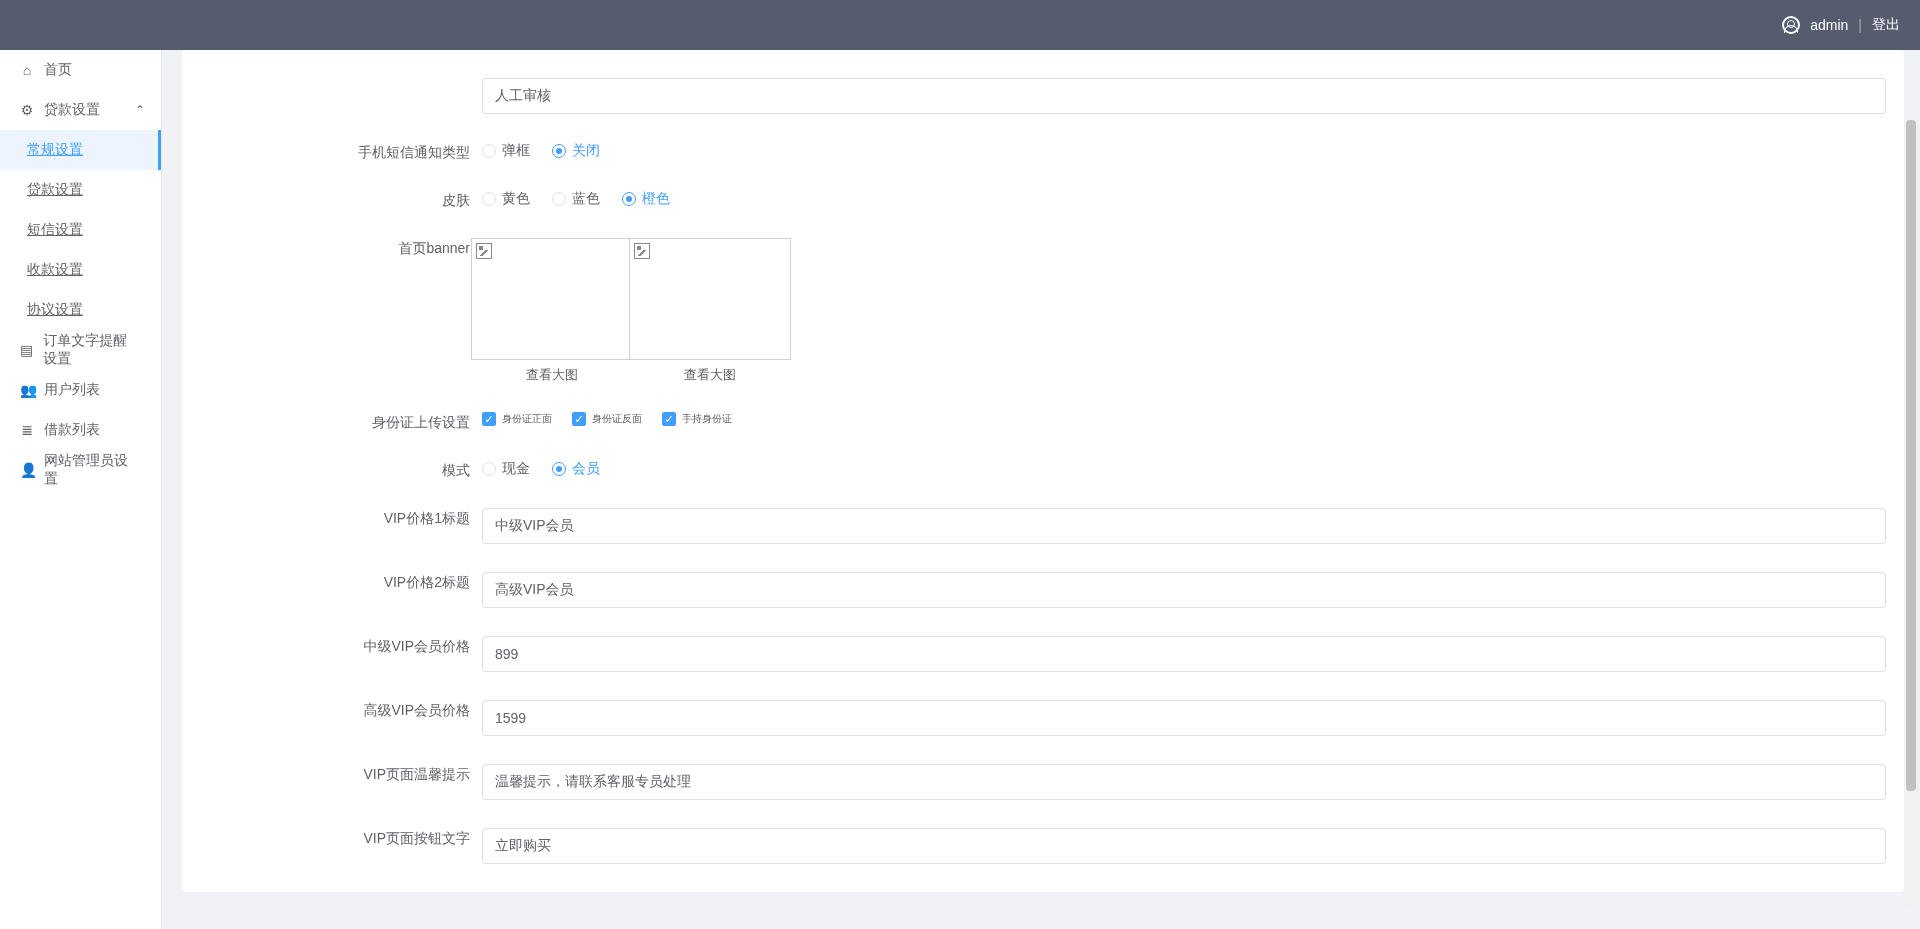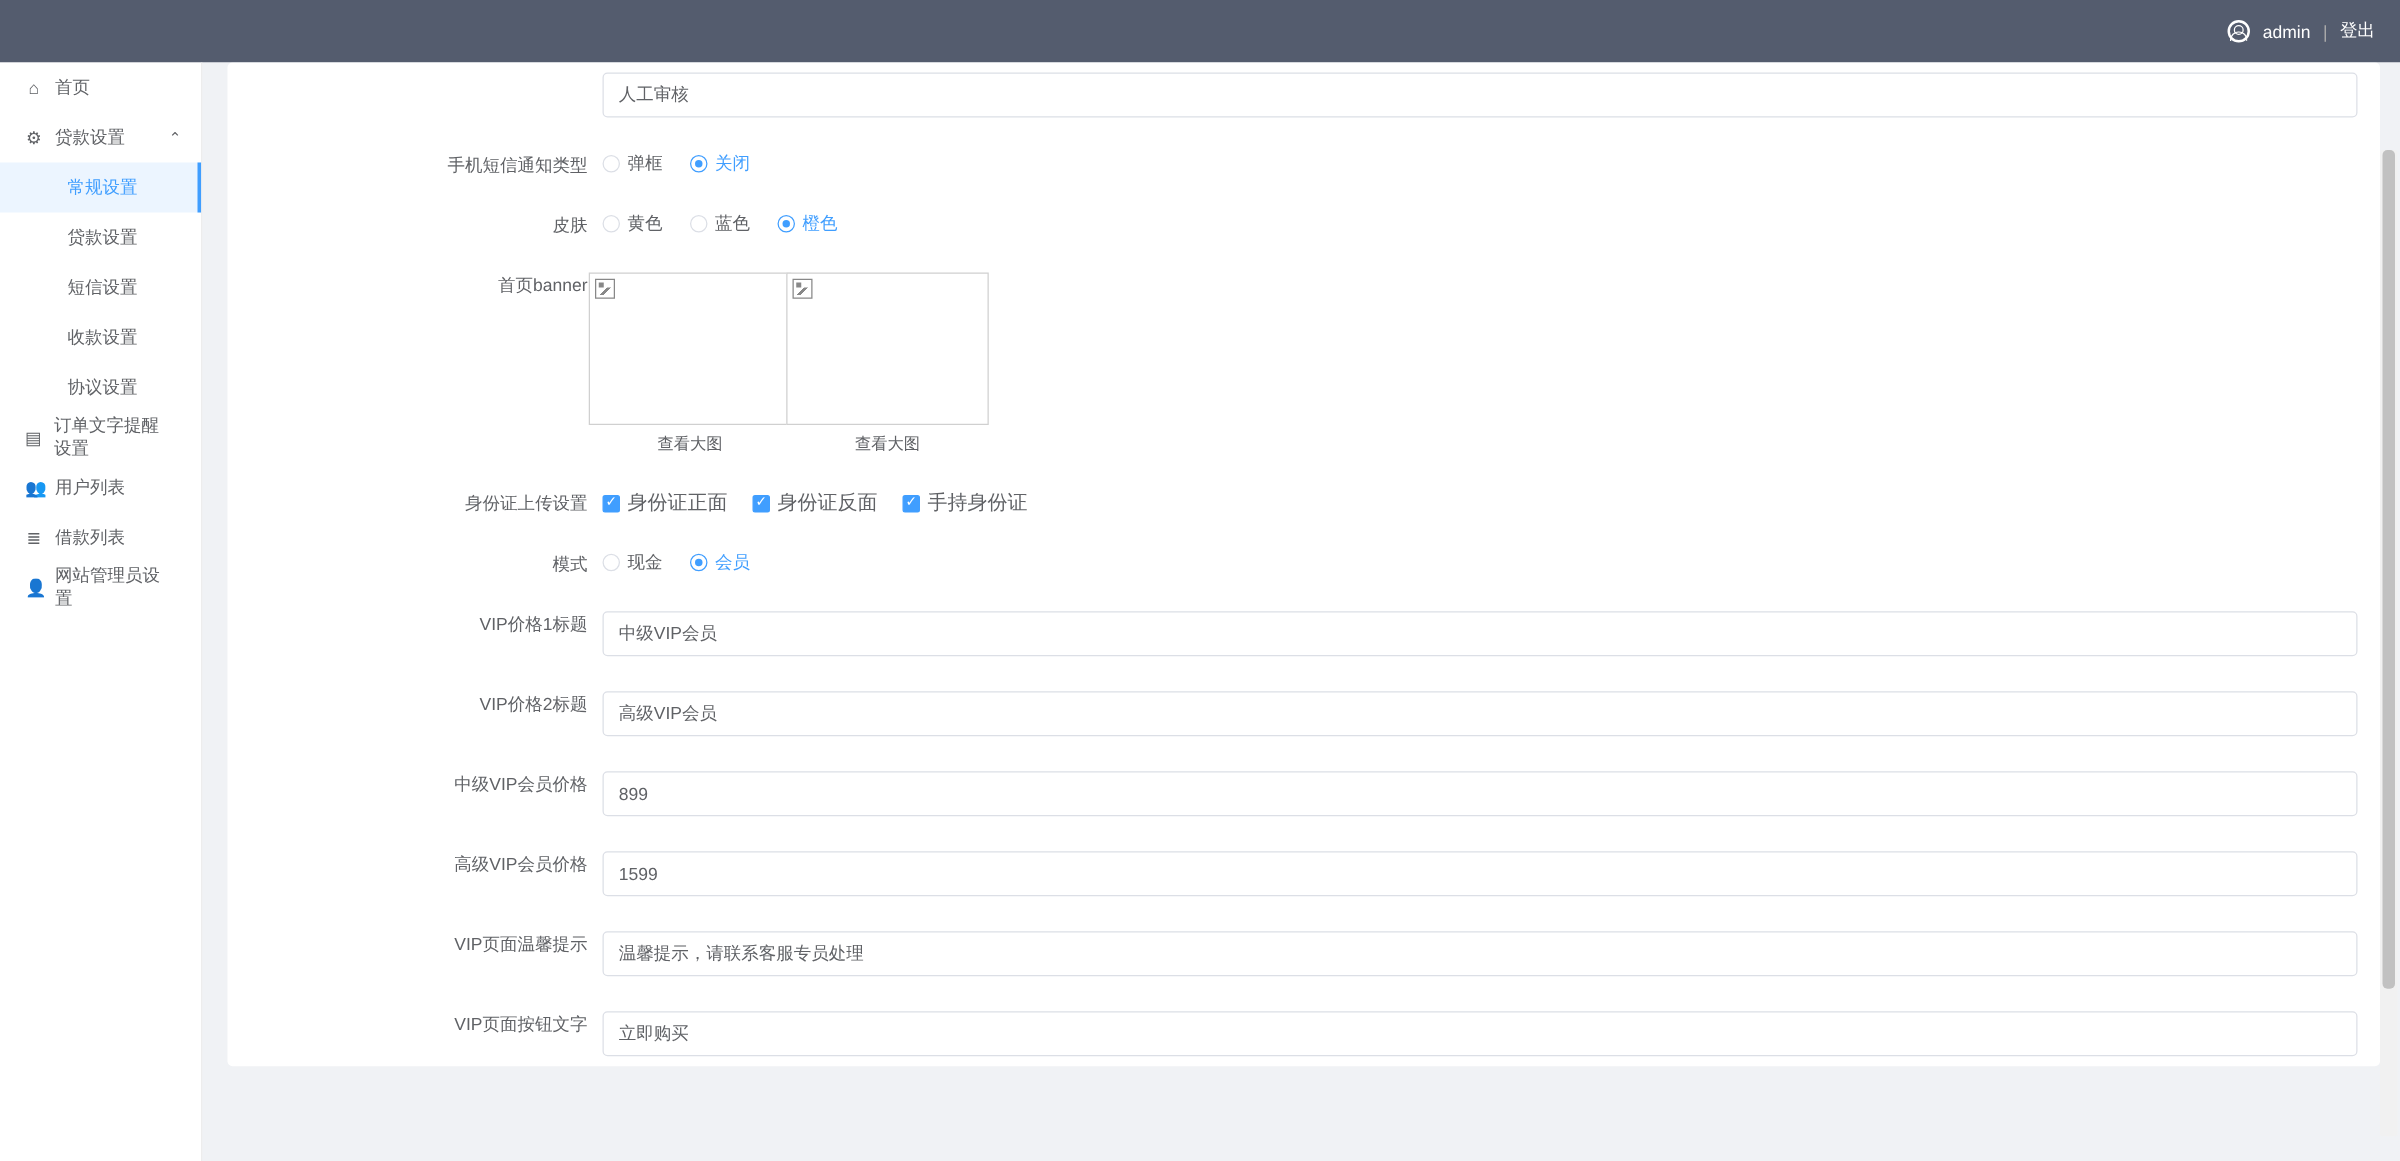--- a/index.html
+++ b/index.html
@@ -66,21 +66,21 @@
   cursor: pointer;
   color: #606266;
   font-size: 14px;
   position: relative;
 }
 .menu-item .chev {
   position: absolute;
   right: 16px;
   font-size: 12px;
 }
-.menu-item.sub { padding-left: 54px; }
+.menu-item.sub { padding-left: 27px; text-decoration: underline; }
 .menu-item.active {
   background: #ecf5ff;
   color: #409eff;
   border-right: 3px solid #409eff;
 }
 .menu-icon {
   width: 14px; height: 14px;
   display: inline-block;
   font-size: 14px;
   line-height: 1;
@@ -90,21 +90,21 @@
 .main {
   flex: 1;
   overflow: auto;
   background: #f0f2f5;
   position: relative;
 }
 .main-inner {
   margin: 0 16px 20px 20px;
   background: #fff;
   border-radius: 4px;
-  padding: 8px 0;
+  padding: 28px 0;
 }
 .content-scroll {
   
   padding-top: 0;
 }
 
 .form-row {
   display: flex;
   align-items: flex-start;
   margin-bottom: 22px;
@@ -165,21 +165,21 @@
   border: 1px solid #409eff;
   background: #409eff;
   border-radius: 2px;
   display: inline-flex;
   align-items: center;
   justify-content: center;
   color: #fff;
   font-size: 11px;
   line-height: 1;
 }
-.checkbox .clabel { color: #606266; font-size: 16px; }
+.checkbox .clabel { color: #606266; font-size: 10px; }
 
 .banner-list { display: flex; gap: 18px; }
 .banner-item {
   width: 140px;
   display: flex;
   flex-direction: column;
   align-items: center;
 }
 .banner-img {
   width: 162px; height: 122px;

